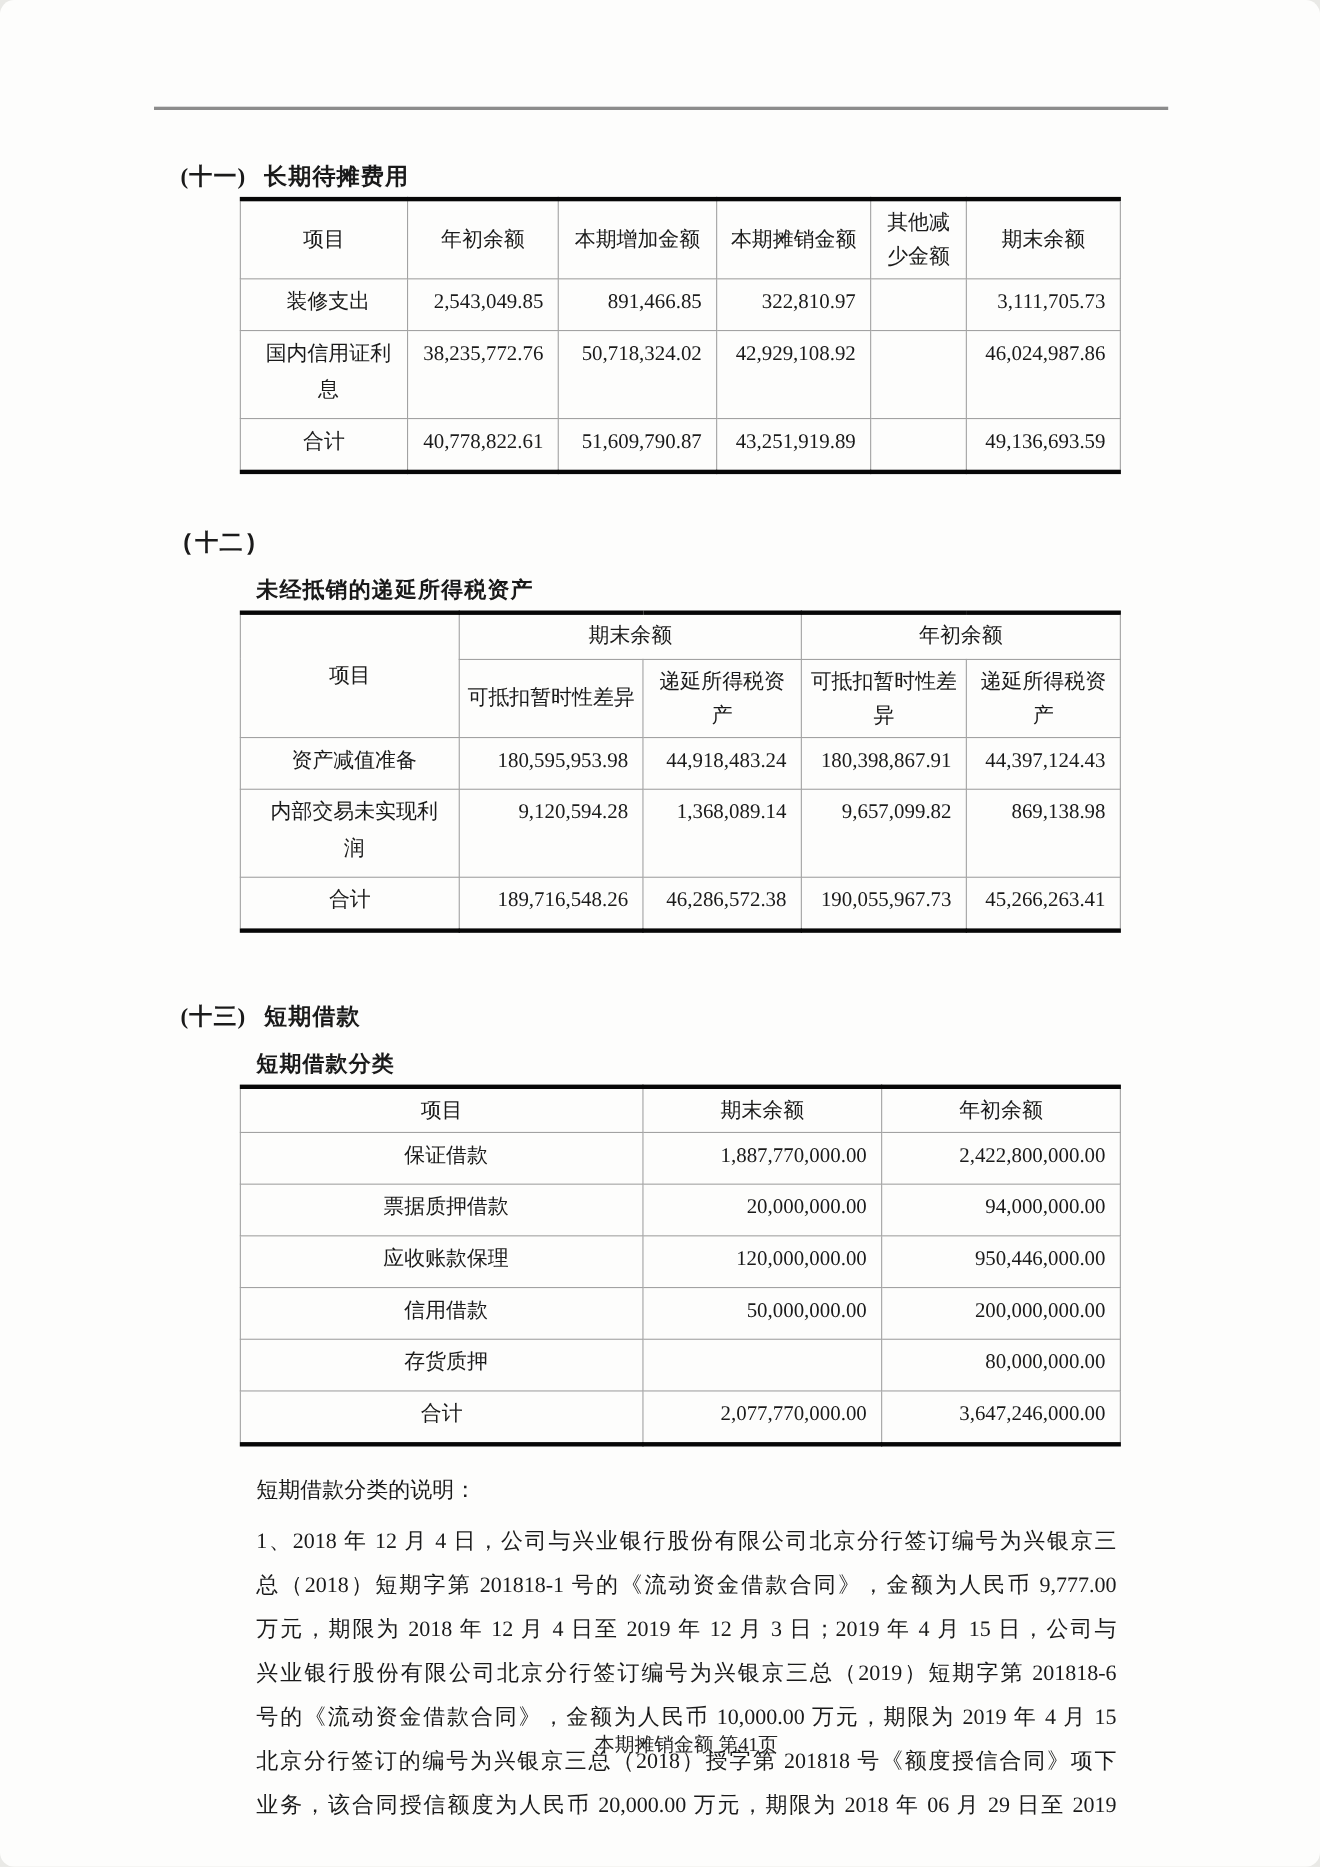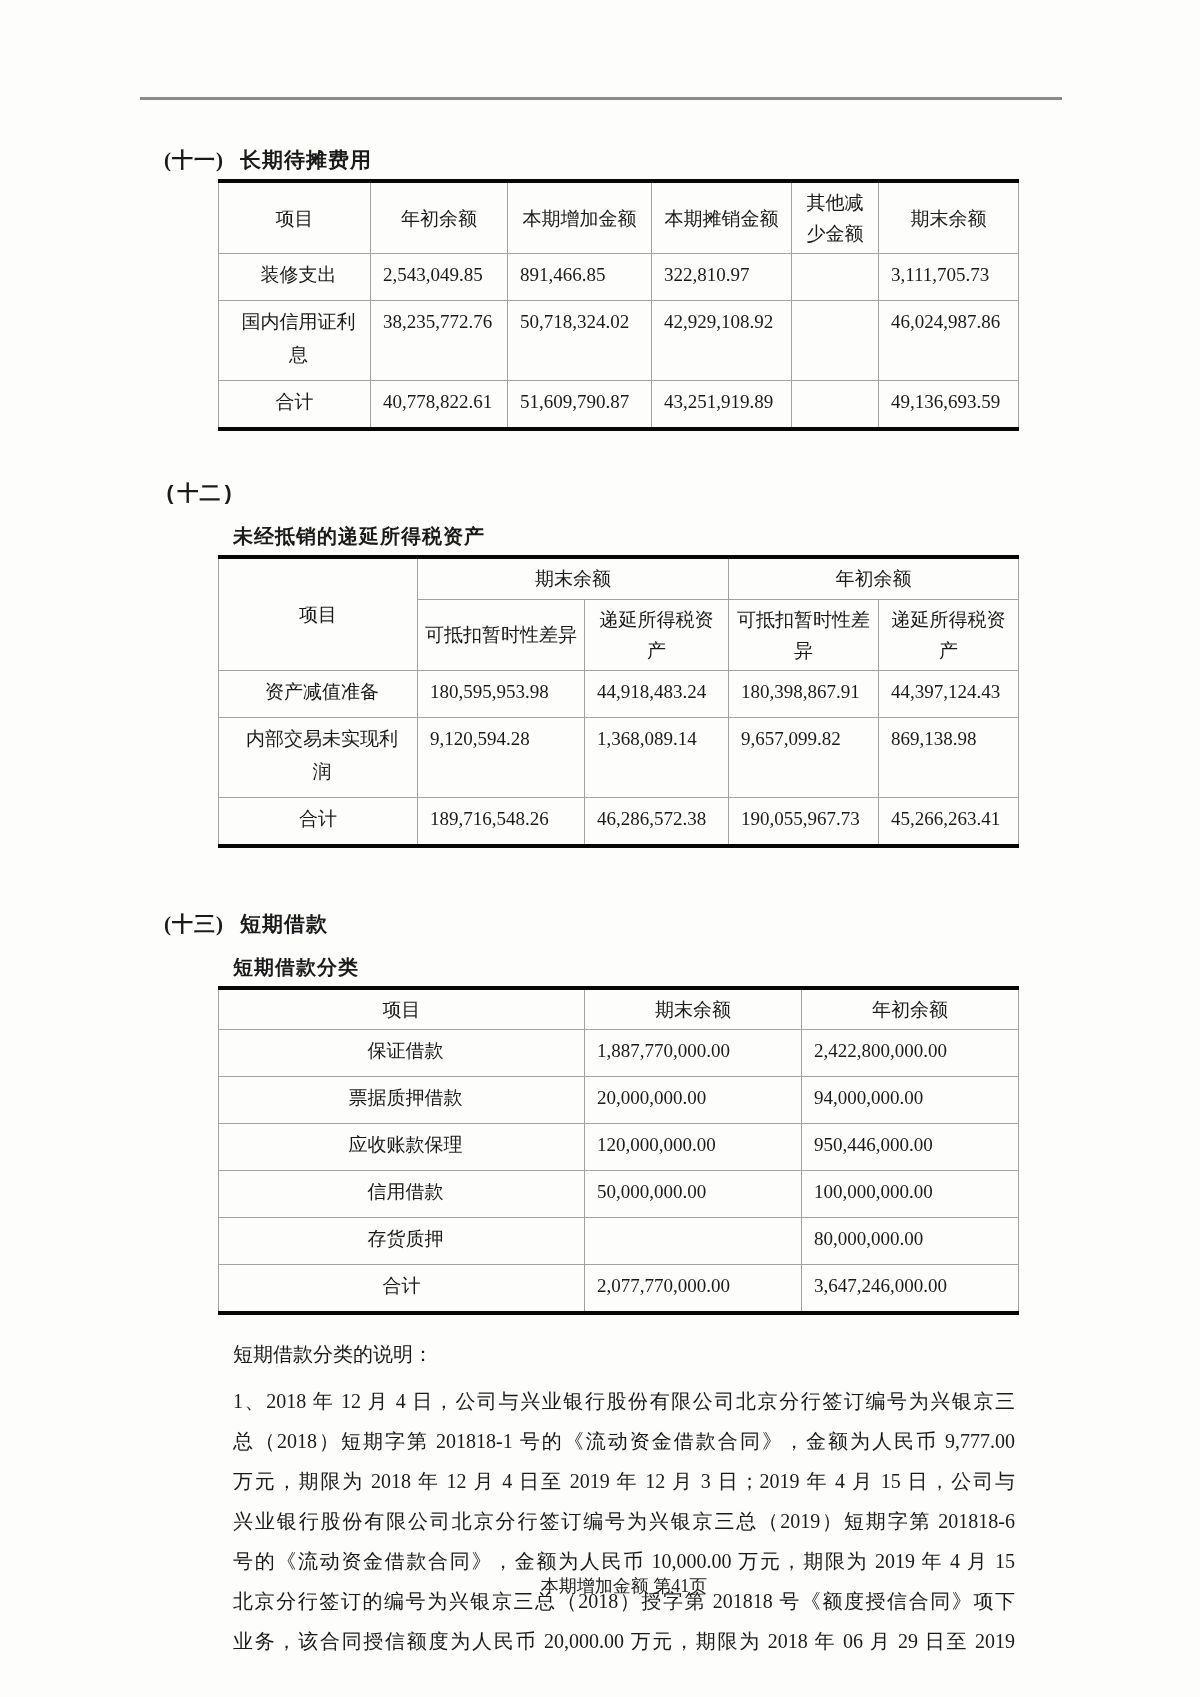--- a/index.html
+++ b/index.html
@@ -5,20 +5,21 @@
   * { box-sizing: border-box; }
   html,body { margin:0; padding:0; background:#e9e9e6; }
   .page {
     position:relative;
     width:1200px; height:1697px;
     margin:0 auto;
     background:#fdfdfc;
     color:#1a1a1a;
     font-family:"Liberation Serif","DejaVu Serif",serif;
     overflow:hidden;
+    border-radius:13px;
   }
   .top-rule {
     margin:97px 0 0 140px;
     width:922px; height:3px;
     background:#8c8c8c;
   }
   .sec-h {
     margin:46px 0 0 164px;
     font-size:21px; font-weight:bold;
     display:flex; gap:16px;
@@ -51,21 +52,21 @@
   .fin-table tbody td {
     vertical-align:top;
     line-height:33px;
     padding:4px 12px 9px;
   }
   .t1 thead th { height:72px; }
   .t2 tr.gh th { height:42px; }
   .t2 tr.sh th { height:66px; }
   .t3 thead th { height:42px; }
   .lbl { text-align:center; padding-left:20px !important; }
-  .num { padding-right:13px !important; }
+  .num { text-align:right; padding-right:13px !important; }
   .ctr { text-align:center; }
   .tbody-min td { height:40px; }
   .note-title {
     margin:26px 0 0 233px;
     font-size:20px;
   }
   .note {
     width:782px;
     margin:13px 0 0 233px;
     font-size:20px;
@@ -224,21 +225,21 @@
         <td class="num">94,000,000.00</td>
       </tr>
       <tr>
         <td class="lbl">应收账款保理</td>
         <td class="num">120,000,000.00</td>
         <td class="num">950,446,000.00</td>
       </tr>
       <tr>
         <td class="lbl">信用借款</td>
         <td class="num">50,000,000.00</td>
-        <td class="num">100,000,000.00</td>
+        <td class="num">200,000,000.00</td>
       </tr>
       <tr>
         <td class="lbl">存货质押</td>
         <td class="num"></td>
         <td class="num">80,000,000.00</td>
       </tr>
       <tr>
         <td class="ctr">合计</td>
         <td class="num">2,077,770,000.00</td>
         <td class="num">3,647,246,000.00</td>
@@ -251,15 +252,15 @@
   <div class="note">
     <div class="note-line">1、2018 年 12 月 4 日，公司与兴业银行股份有限公司北京分行签订编号为兴银京三</div>
     <div class="note-line">总（2018）短期字第 201818-1 号的《流动资金借款合同》，金额为人民币 9,777.00</div>
     <div class="note-line">万元，期限为 2018 年 12 月 4 日至 2019 年 12 月 3 日；2019 年 4 月 15 日，公司与</div>
     <div class="note-line">兴业银行股份有限公司北京分行签订编号为兴银京三总（2019）短期字第 201818-6</div>
     <div class="note-line">号的《流动资金借款合同》，金额为人民币 10,000.00 万元，期限为 2019 年 4 月 15</div>
     <div class="note-line">北京分行签订的编号为兴银京三总（2018）授字第 201818 号《额度授信合同》项下</div>
     <div class="note-line">业务，该合同授信额度为人民币 20,000.00 万元，期限为 2018 年 06 月 29 日至 2019</div>
   </div>
 
-  <div class="page-footer">本期增加金额 第41页</div>
+  <div class="page-footer">本期摊销金额 第41页</div>
 
 </div>
 
 </body></html>

